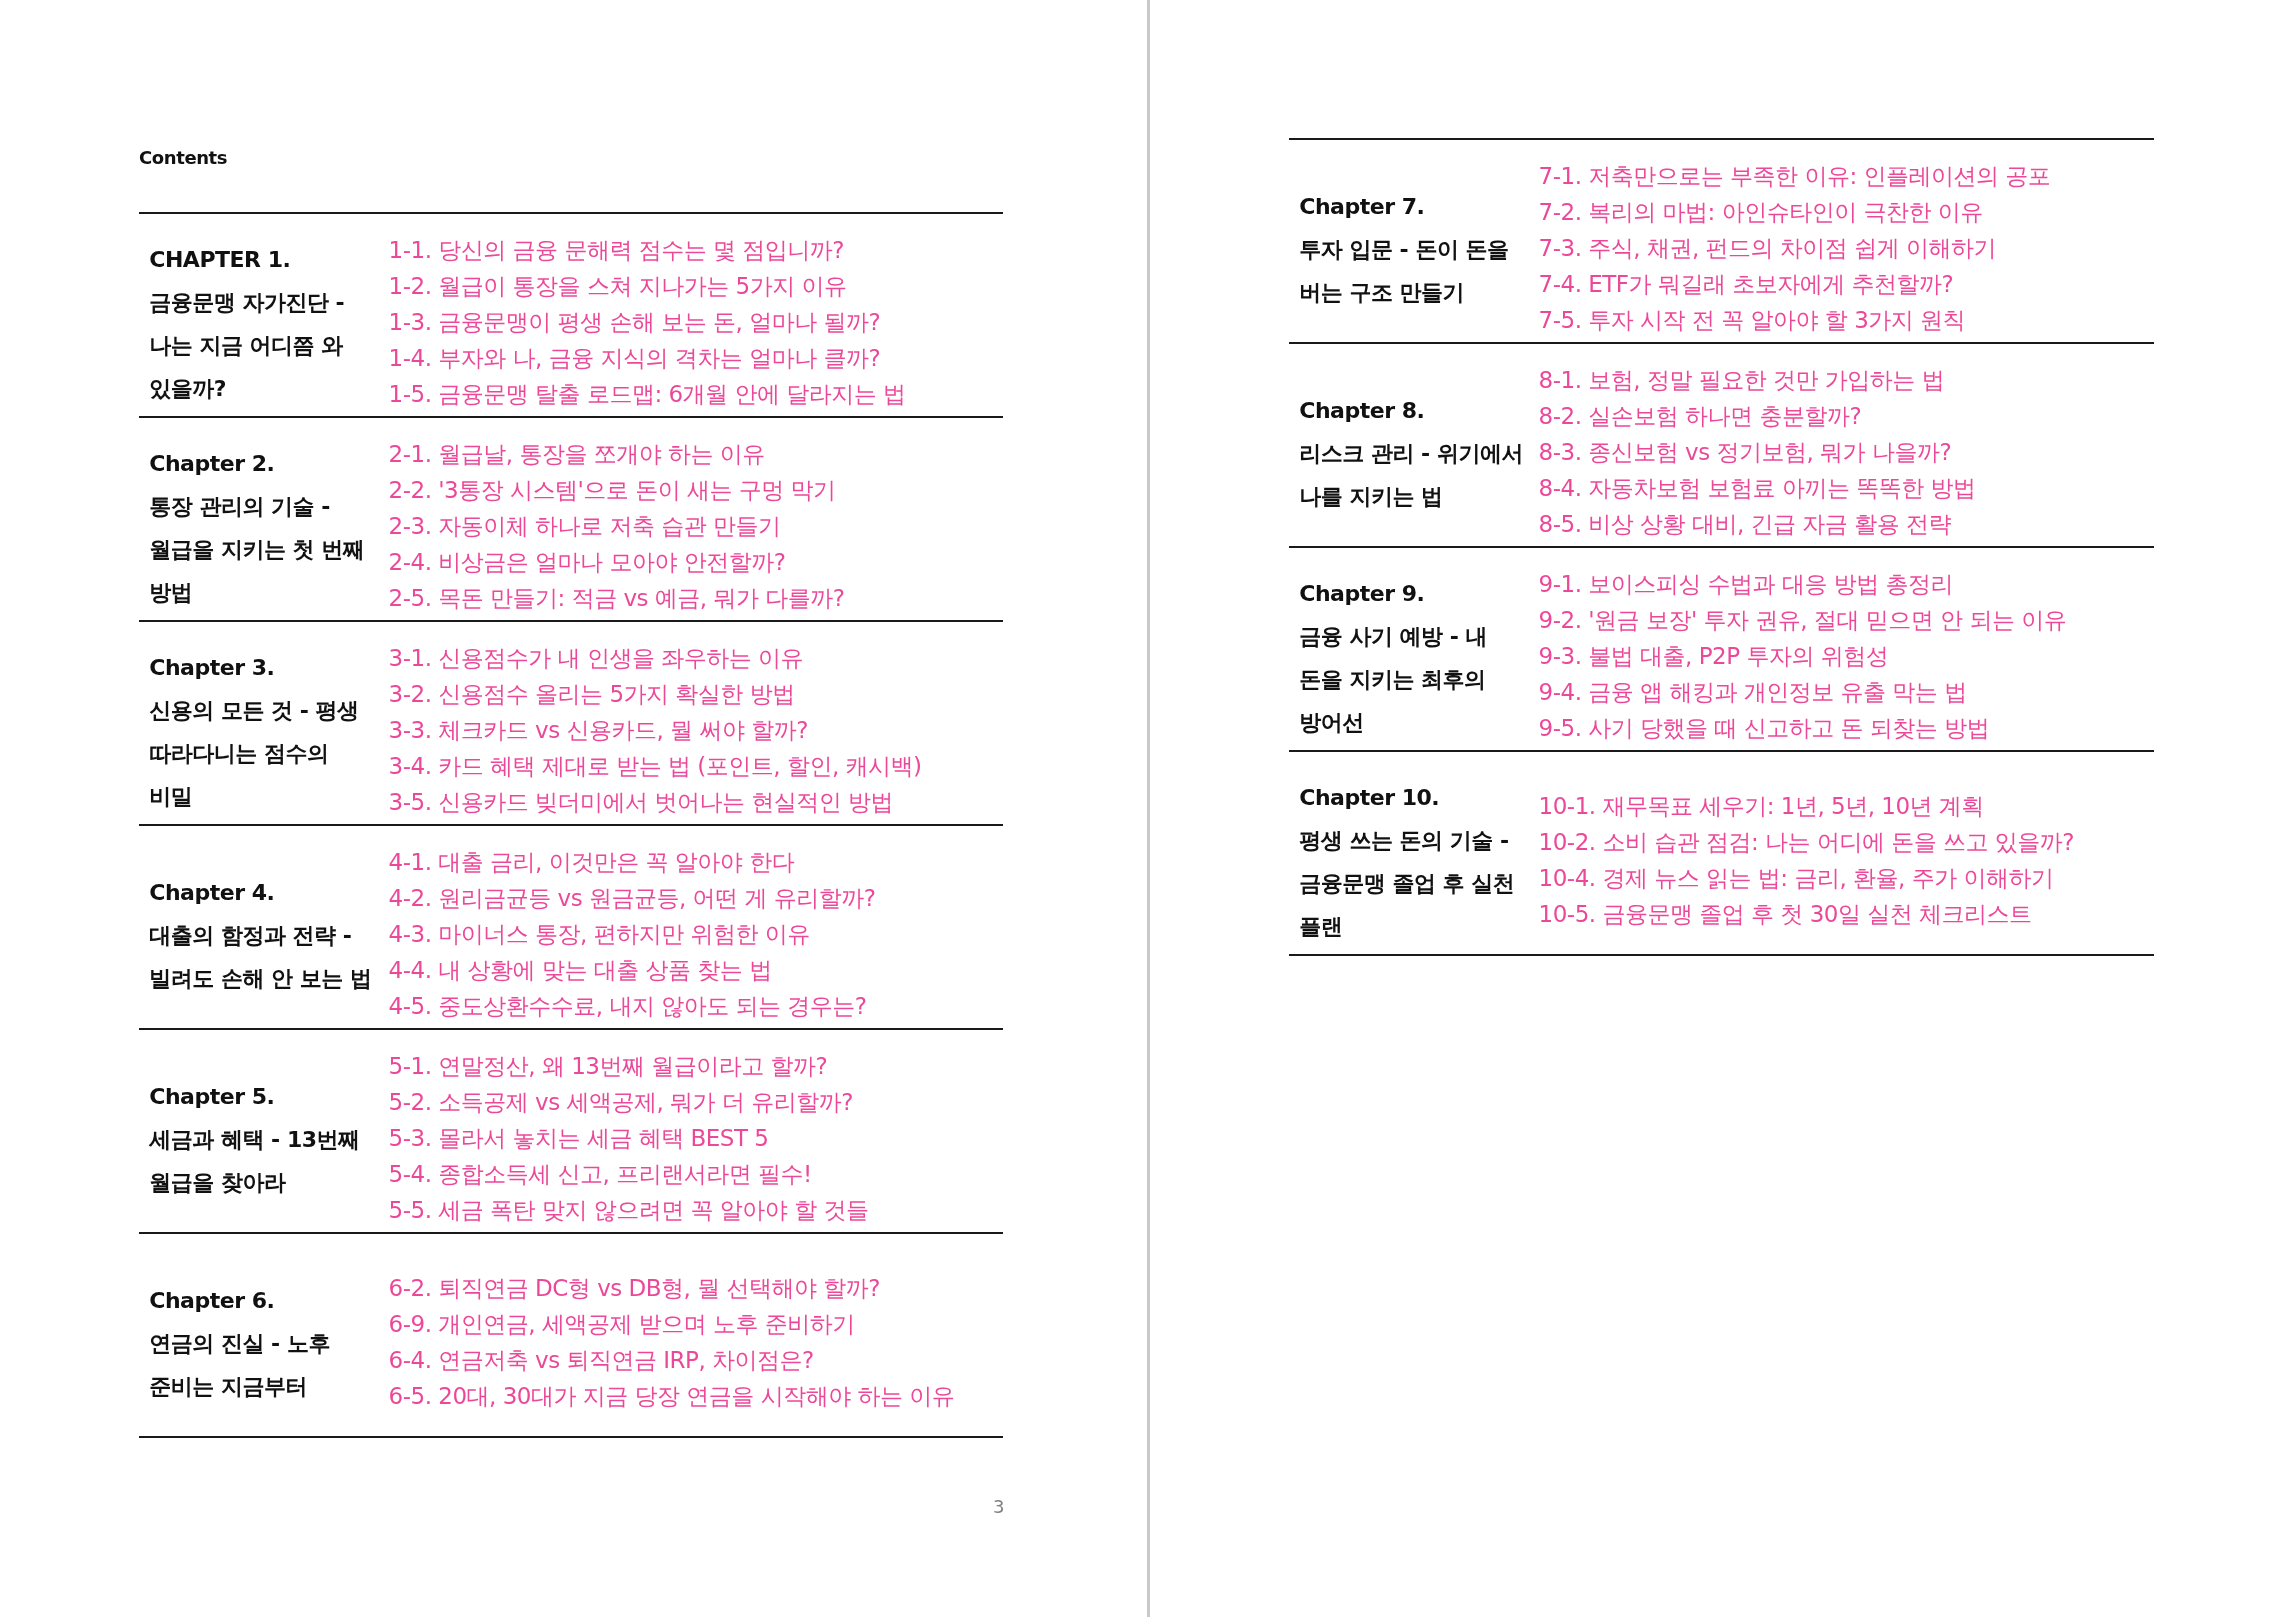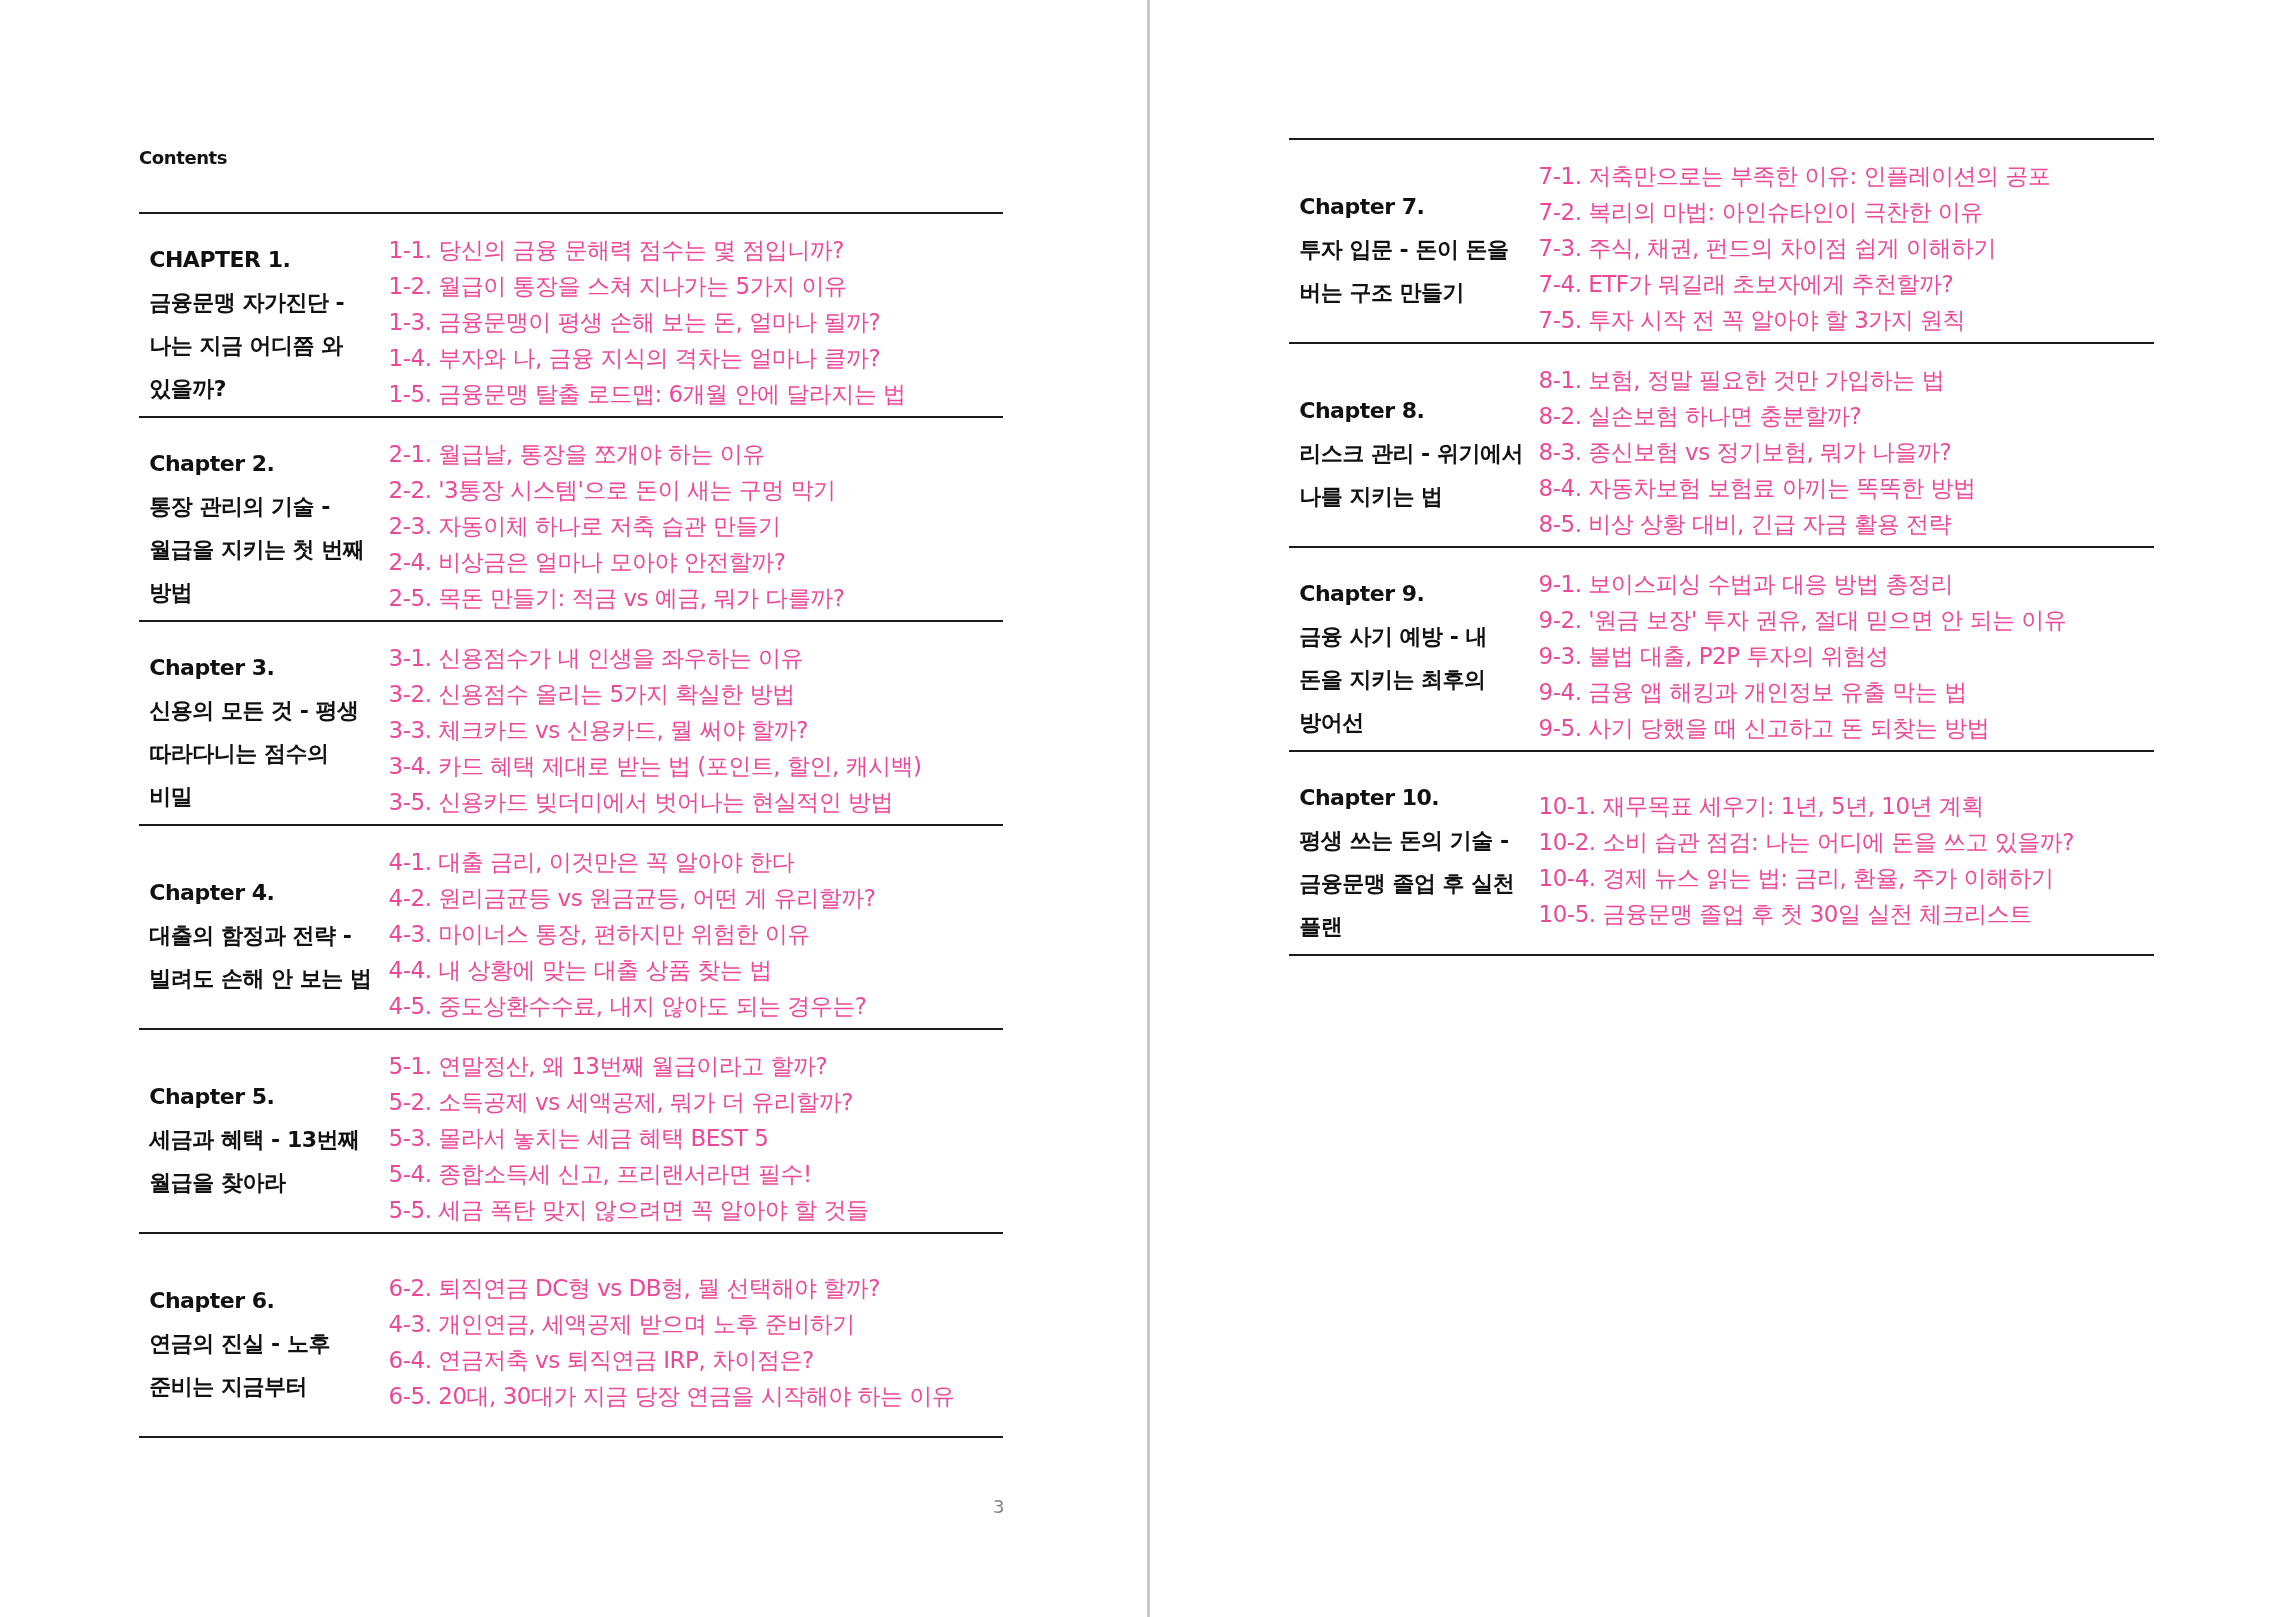--- a/index.html
+++ b/index.html
@@ -108,21 +108,21 @@
     </section>
 
     <section class="chapter">
       <div class="chapter-title">
         <span>Chapter 6.</span>
         <span>연금의 진실 - 노후</span>
         <span>준비는 지금부터</span>
       </div>
       <ul class="chapter-items">
         <li>6-2. 퇴직연금 DC형 vs DB형, 뭘 선택해야 할까?</li>
-        <li>4-3. 개인연금, 세액공제 받으며 노후 준비하기</li>
+        <li>6-9. 개인연금, 세액공제 받으며 노후 준비하기</li>
         <li>6-4. 연금저축 vs 퇴직연금 IRP, 차이점은?</li>
         <li>6-5. 20대, 30대가 지금 당장 연금을 시작해야 하는 이유</li>
       </ul>
     </section>
 
   </div>
   <div class="page-number pn-left">3</div>
 </div>
 
 <div class="divider"></div>

